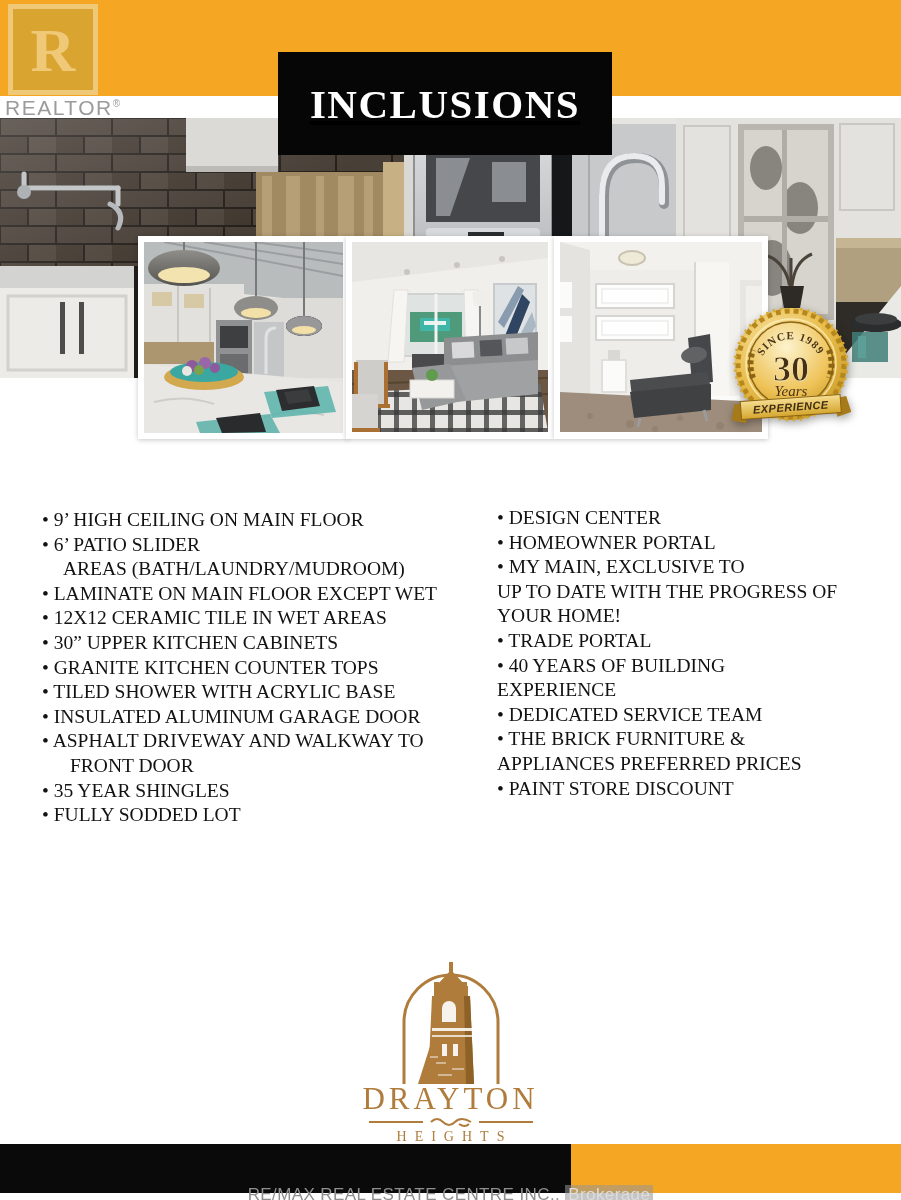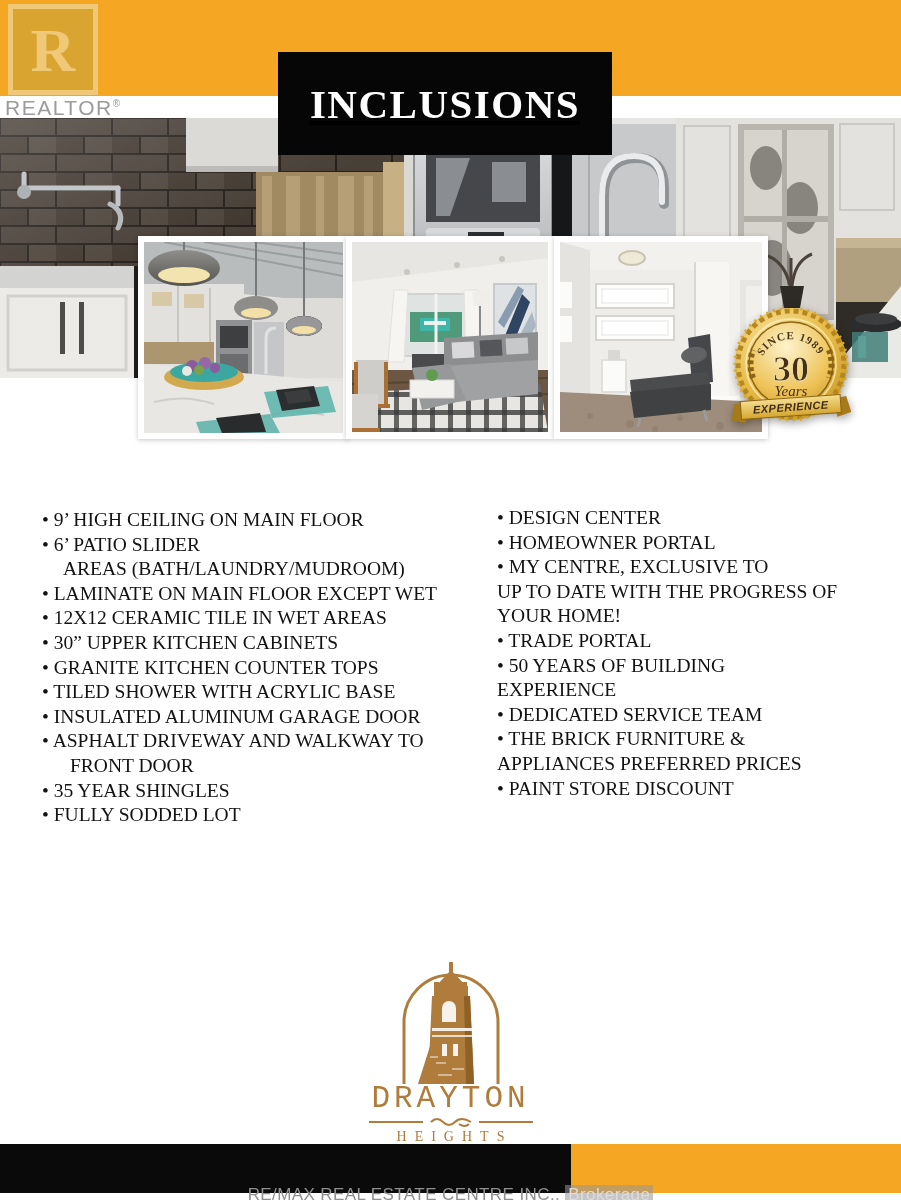--- a/index.html
+++ b/index.html
@@ -33,21 +33,21 @@
   
   .inc-col{position:absolute;z-index:2;color:#121212;}
   .inc-left{left:42px;top:508px;width:452px;}
   .inc-right{left:497px;top:506px;width:398px;}
   .inc-line{font-size:19.5px;line-height:24.6px;white-space:nowrap;font-family:"Liberation Serif",serif;}
   .inc-line.ind1{padding-left:21px;}
   .inc-line.ind2{padding-left:28px;}
   
   .drayton{position:absolute;left:0;top:960px;width:901px;display:flex;flex-direction:column;
            align-items:center;z-index:2;}
-  .drayton-name{margin-top:-2px;font-family:Liberation Mono, monospace;font-size:31px;letter-spacing:4px;
+  .drayton-name{margin-top:-2px;font-family:Liberation Serif, serif;font-size:31px;letter-spacing:4px;
            color:#B07C3C;line-height:30px;}
   .drayton-rule-row{display:flex;align-items:center;gap:6px;margin-top:2px;}
   .drayton-rule{width:54px;height:0;border-top:2px solid #B07C3C;}
   .drayton-sub{margin-top:1px;font-family:"Liberation Serif",serif;font-size:14px;letter-spacing:8px;
            color:#B07C3C;padding-left:8px;}
   
   .footer-bar{position:absolute;left:0;top:1144px;width:901px;height:49px;display:flex;z-index:4;}
   .footer-black{width:571px;height:49px;background:#0A0A0A;}
   .footer-yellow{flex:1;height:49px;background:#F5A724;}
   .footer-text{position:absolute;left:0;top:1149px;width:901px;text-align:center;
@@ -374,25 +374,25 @@
       <div class="inc-line">• TILED SHOWER WITH ACRYLIC BASE</div>
       <div class="inc-line">• INSULATED ALUMINUM GARAGE DOOR</div>
       <div class="inc-line">• ASPHALT DRIVEWAY AND WALKWAY TO</div>
       <div class="inc-line ind2">FRONT DOOR</div>
       <div class="inc-line">• 35 YEAR SHINGLES</div>
       <div class="inc-line">• FULLY SODDED LOT</div>
     </div>
   <div class="inc-col inc-right">
       <div class="inc-line">• DESIGN CENTER</div>
       <div class="inc-line">• HOMEOWNER PORTAL</div>
-      <div class="inc-line">• MY CENTRE, EXCLUSIVE TO</div>
+      <div class="inc-line">• MY MAIN, EXCLUSIVE TO</div>
       <div class="inc-line">UP TO DATE WITH THE PROGRESS OF</div>
       <div class="inc-line">YOUR HOME!</div>
       <div class="inc-line">• TRADE PORTAL</div>
-      <div class="inc-line">• 50 YEARS OF BUILDING</div>
+      <div class="inc-line">• 40 YEARS OF BUILDING</div>
       <div class="inc-line">EXPERIENCE</div>
       <div class="inc-line">• DEDICATED SERVICE TEAM</div>
       <div class="inc-line">• THE BRICK FURNITURE &amp;</div>
       <div class="inc-line">APPLIANCES PREFERRED PRICES</div>
       <div class="inc-line">• PAINT STORE DISCOUNT</div>
     </div>
 
   <div class="drayton">
     <svg viewBox="0 0 110 126" width="110" height="126">
       <path d="M 8 124 L 8 62 A 47 47 0 0 1 102 62 L 102 124" fill="none" stroke="#B07C3C" stroke-width="3"></path>

